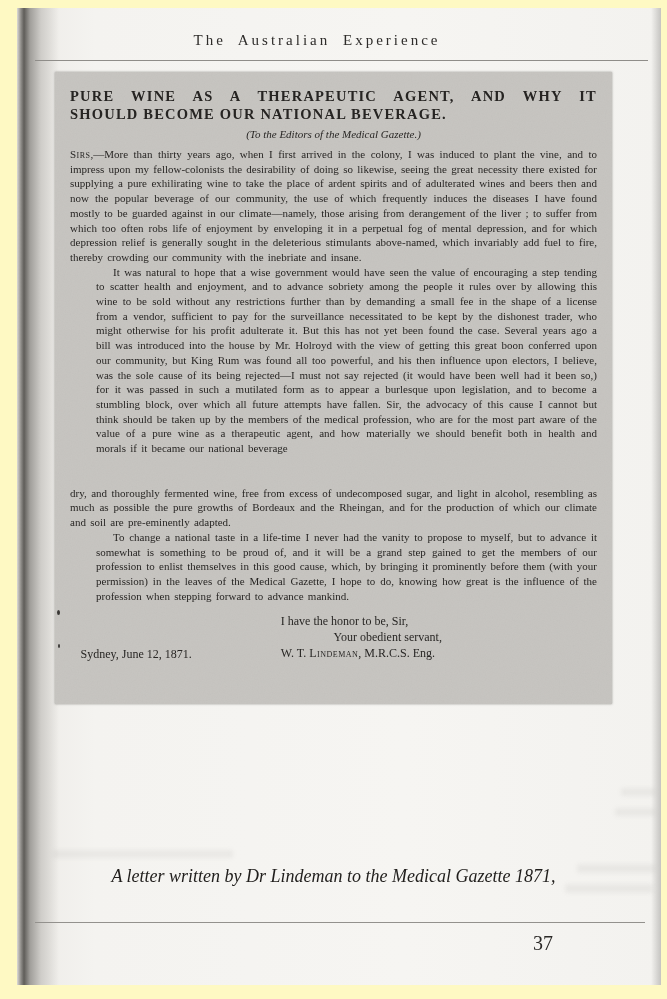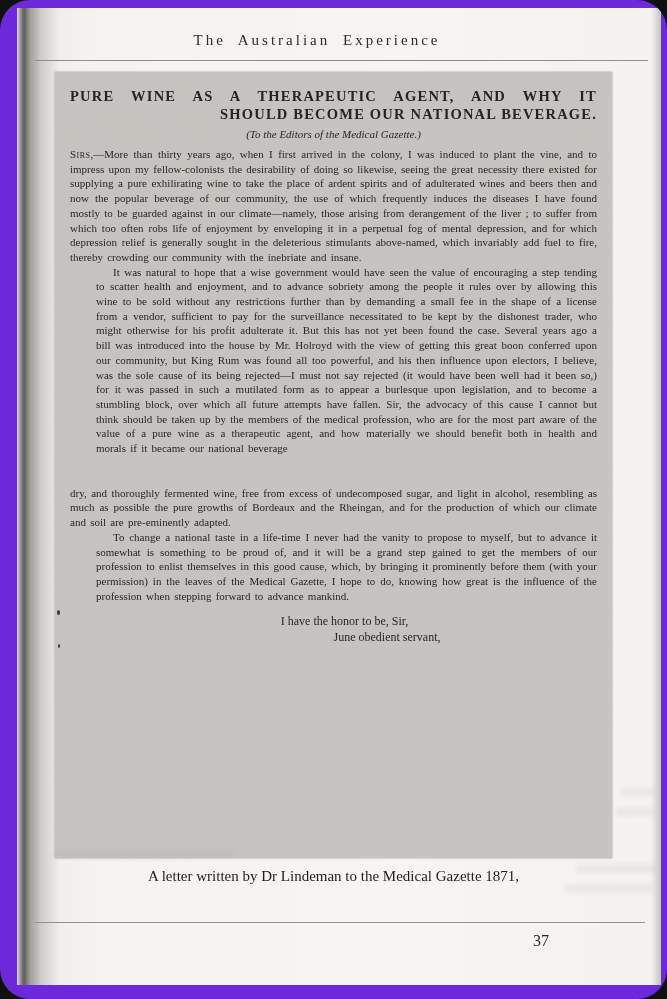--- a/index.html
+++ b/index.html
@@ -1,23 +1,22 @@
 <!DOCTYPE html>
 <html><head>
 <meta charset="utf-8">
 <style>
   html, body { margin: 0; padding: 0; background: #101010; }
   .photo {
     position: relative;
     width: 667px;
     height: 999px;
-    background: #6d28d9;
+    background: #fef9c3;
     overflow: hidden;
     font-family: "Liberation Serif", serif;
-    border-radius: 30px;
   }
   
   .book-page {
     position: absolute;
     left: 17px; top: 8px; right: 6px; bottom: 14px;
     background: linear-gradient(90deg, #eceae6 0%, #f4f3f0 12%, #f6f5f2 60%, #f3f2ef 100%);
   }
   .page-spine {
     position: absolute;
     left: 0; top: 0; bottom: 0; width: 42px;
@@ -44,21 +43,21 @@
   }
   .header-rule {
     position: absolute;
     left: 18px; top: 52px; width: 613px; height: 0;
     border-top: 1.6px solid #8f8d89;
   }
   
   .clipping {
     position: absolute;
     left: 38px; top: 64px;
-    width: 557px; height: 786px;
+    width: 557px; height: 632px;
     background: #c8c6c2;
     box-shadow: 0 0 2px rgba(70,68,64,0.5);
     color: #282624;
     box-sizing: border-box;
     padding: 15px 15px 12px 15px;
     overflow: hidden;
   }
   .clip-noise {
     position: absolute;
     left: 0; top: 0; width: 100%; height: 100%;
@@ -67,21 +66,21 @@
   }
   .clip-content { position: relative; }
   .l-title {
     font-weight: bold;
     font-size: 14.5px;
     letter-spacing: 1.2px;
     line-height: 18px;
     color: #262422;
   }
   .l-title .t1 { display: block; text-align: justify; text-align-last: justify; }
-  .l-title .t2 { display: block; text-align: right; }
+  .l-title .t2 { display: block; text-align: left; }
   .l-sub {
     text-align: center;
     font-style: italic;
     font-size: 11px;
     margin: 5px 0 7px 0;
   }
   .l-para {
     font-size: 11px;
     line-height: 14.7px;
     text-align: justify;
@@ -96,33 +95,34 @@
   .close-2 { margin-left: 50%; }
   .close-row { position: relative; height: 18px; }
   .close-date { position: absolute; left: 2%; top: 1px; }
   .close-sig { position: absolute; left: 40%; }
   .ital { }
   
   .caption {
     position: absolute;
     left: 38px; top: 858px; width: 557px;
     text-align: center;
-    font-size: 15px;
+    font-style: italic;
+    font-size: 18px;
     line-height: 21px;
     color: #201e1c;
   }
   .footer-rule {
     position: absolute;
     left: 18px; top: 914px; width: 610px; height: 0;
     border-top: 1.3px solid #93918d;
   }
   .page-number {
     position: absolute;
     left: 516px; top: 924px;
-    font-size: 16px;
+    font-size: 20px;
     color: #2b2927;
   }
   
   .bleed {
     position: absolute;
     background: #9a9894;
     opacity: 0.12;
     filter: blur(2px);
     border-radius: 2px;
     pointer-events: none;
@@ -168,21 +168,25 @@
 
 
         <div class="clip-gap"></div>
 
         <p class="l-para">dry, and thoroughly fermented wine, free from excess of undecomposed sugar, and light in alcohol, resembling as much as possible the pure growths of Bordeaux and the Rheingan, and for the production of which our climate and soil are pre-eminently adapted.</p>
 
         <p class="l-para indent"><span>To change a national taste in a life-time I never had the vanity to propose to myself, but to advance it somewhat is something to be proud of, and it will be a grand step gained to get the members of our profession to enlist themselves in this good cause, which, by bringing it prominently before them (with your permission) in the leaves of the </span><span class="ital">Medical Gazette</span><span>, I hope to do, knowing how great is the influence of the profession when stepping forward to advance mankind.</span></p>
 
         <div class="l-closing">
           <div class="close-1">I have the honor to be, Sir,</div>
-          <div class="close-2">June obedient servant,</div>
+          <div class="close-2">Your obedient servant,</div>
+          <div class="close-row">
+            <span class="close-date">Sydney, June 12, 1871.</span>
+            <span class="close-sig"><span>W. T. </span><span class="smallcaps">Lindeman</span><span>, M.R.C.S. Eng.</span></span>
+          </div>
         </div>
       </div>
 
       <div class="speck" style="left:2px; top:538px; width:3px; height:5px;"></div>
       <div class="speck" style="left:3px; top:572px; width:2px; height:4px;"></div>
     </div>
 
     <div class="caption">
       <div>A letter written by Dr Lindeman to the Medical Gazette 1871,</div>
     </div>

